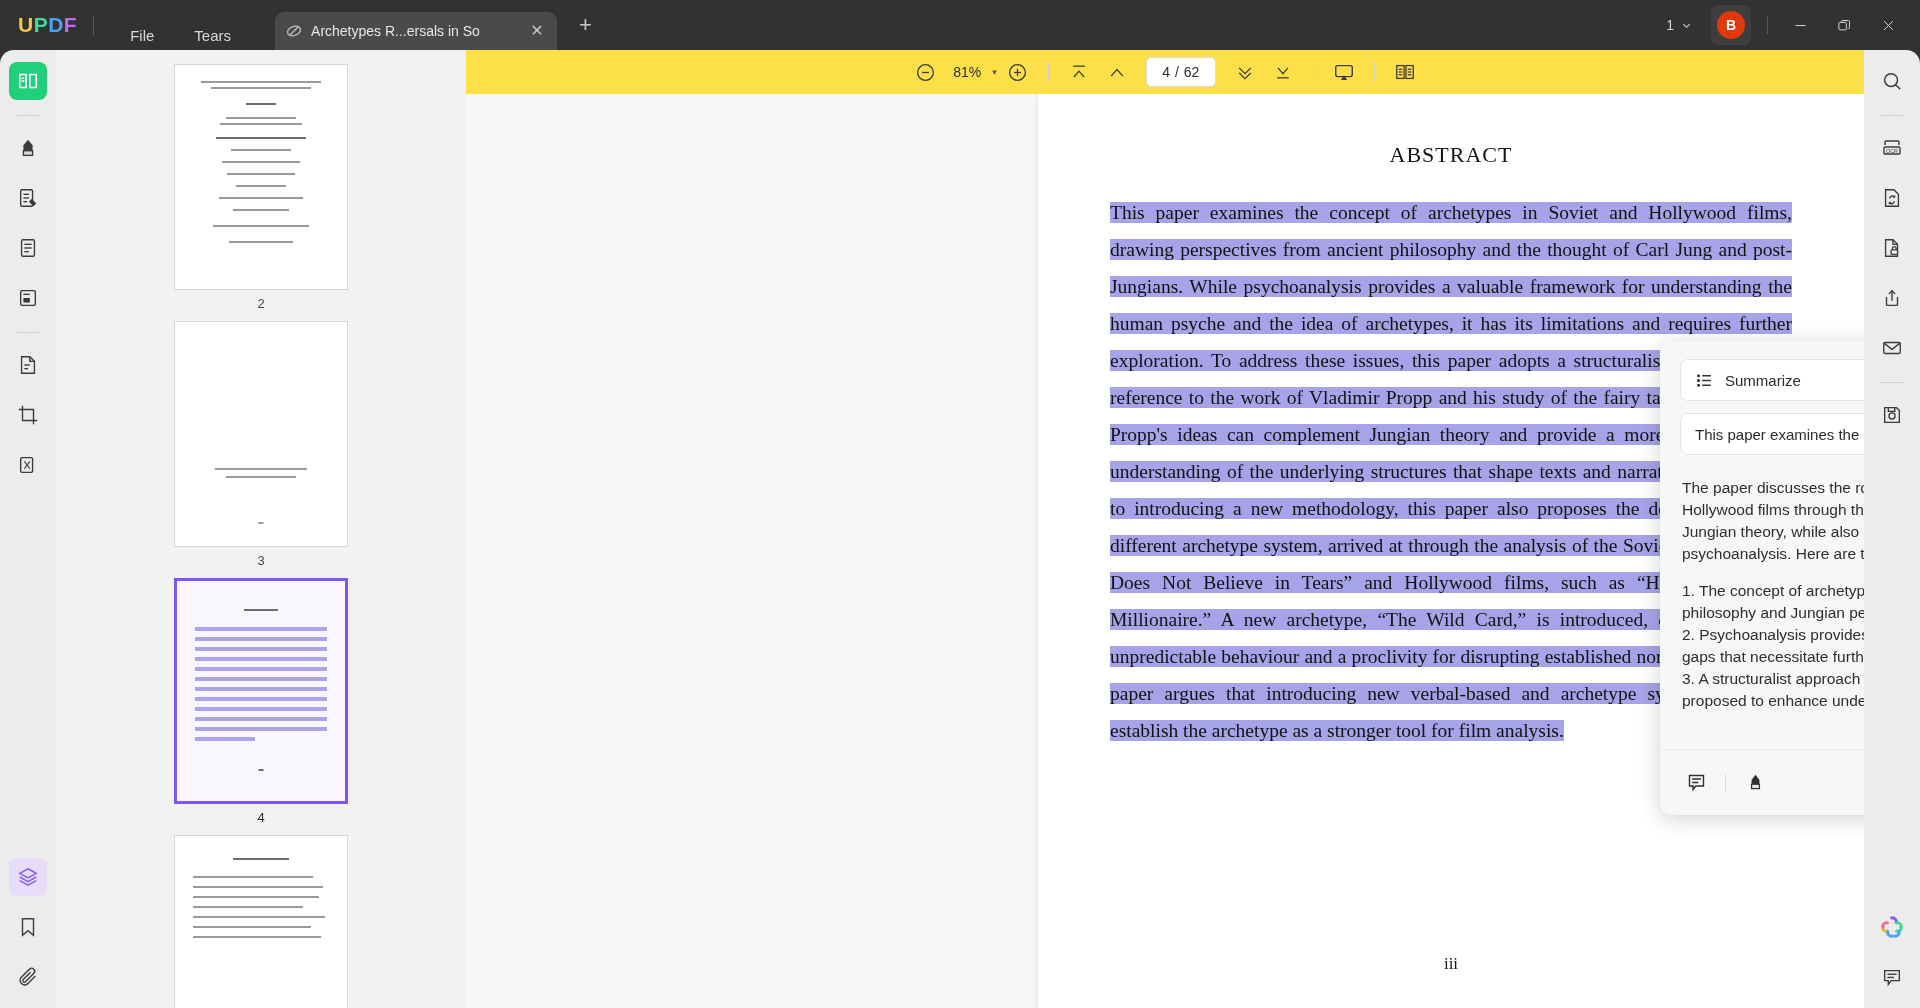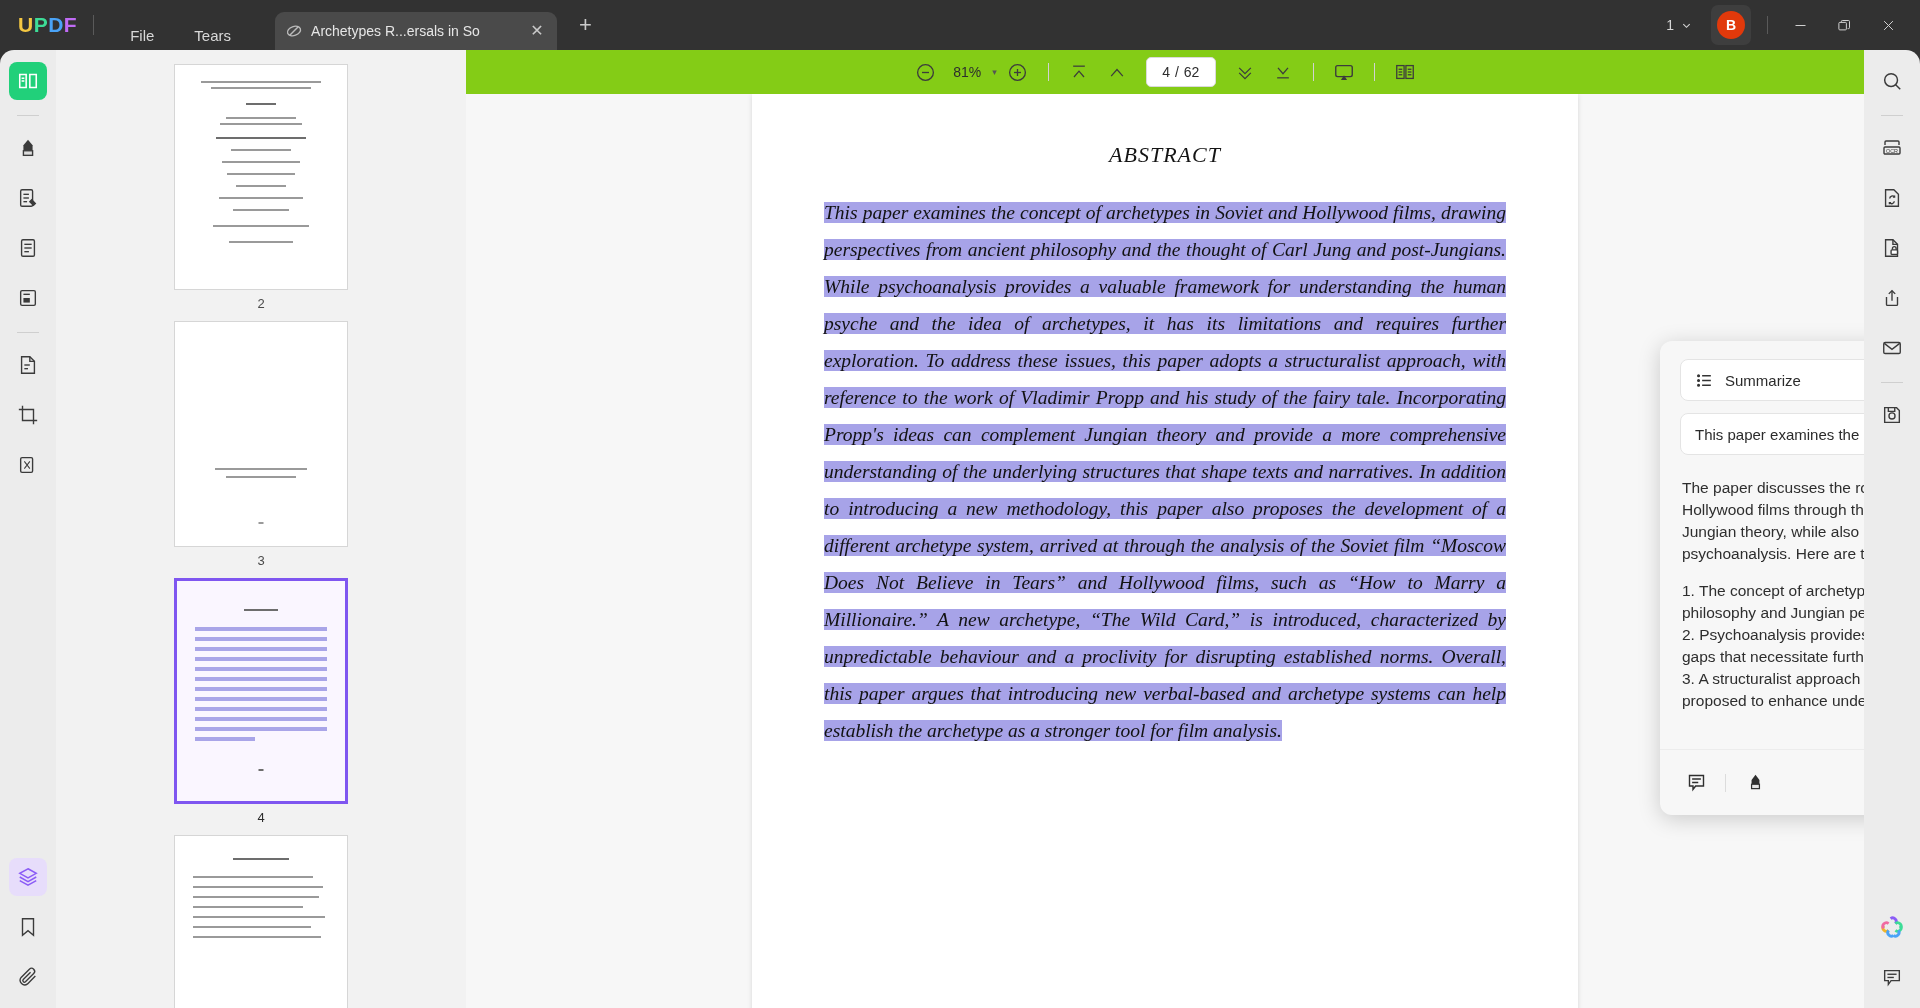--- a/index.html
+++ b/index.html
@@ -166,21 +166,21 @@
   .viewer {
     flex: 1; height: 100%;
     background: #f7f7f7;
     display: flex; flex-direction: column;
     position: relative;
   }
   .vtoolbar {
     height: 44px; width: 100%;
     display: flex; align-items: center; justify-content: center;
     gap: 4px;
-    background: #84cc16;
+    background: #fde047;
   }
   .tbtn {
     width: 34px; height: 30px;
     display: flex; align-items: center; justify-content: center;
     border-radius: 5px; cursor: pointer; color: #3c3c3c;
   }
   .zoomval {
     font-size: 14px; color: #2d2d2d; padding: 0 6px; min-width: 42px;
     text-align: center;
   }
@@ -191,23 +191,22 @@
     border-radius: 5px;
     height: 30px; min-width: 70px;
     display: flex; align-items: center; justify-content: center;
     font-size: 14px; color: #2d2d2d;
     gap: 5px; padding: 0 12px;
     margin: 0 8px;
   }
 
   .page-area {
     flex: 1; overflow: hidden;
-    display: flex; justify-content: center;
+    display: flex; justify-content: flex-end;
     padding-top: 0px;
-    font-style: italic;
   }
   .page {
     width: 826px; height: 1070px;
     background: #fff;
     box-shadow: 0 1px 5px rgba(0,0,0,.13);
     padding: 48px 72px;
     position: relative;
   }
   .abstract-h {
     text-align: center;
@@ -574,20 +573,21 @@
         </svg>
       </div>
     </div>
 
     <div class="page-area">
       <div class="page">
         <div class="abstract-h">ABSTRACT</div>
         <div class="abody">
           <span class="hl">This paper examines the concept of archetypes in Soviet and Hollywood films, drawing perspectives from ancient philosophy and the thought of Carl Jung and post-Jungians. While psychoanalysis provides a valuable framework for understanding the human psyche and the idea of archetypes, it has its limitations and requires further exploration. To address these issues, this paper adopts a structuralist approach, with reference to the work of Vladimir Propp and his study of the fairy tale. Incorporating Propp's ideas can complement Jungian theory and provide a more comprehensive understanding of the underlying structures that shape texts and narratives. In addition to introducing a new methodology, this paper also proposes the development of a different archetype system, arrived at through the analysis of the Soviet film “Moscow Does Not Believe in Tears” and Hollywood films, such as “How to Marry a Millionaire.” A new archetype, “The Wild Card,” is introduced, characterized by unpredictable behaviour and a proclivity for disrupting established norms. Overall, this paper argues that introducing new verbal-based and archetype systems can help establish the archetype as a stronger tool for film analysis.</span>
         </div>
+        <div class="folio">iii</div>
       </div>
     </div>
 
     <div class="ai-panel">
       <div class="ai-top">
         <div class="ai-select">
           <svg width="19" height="19" viewBox="0 0 24 24" fill="none" stroke="#333" stroke-width="1.7">
             <line x1="9" y1="6" x2="20" y2="6"></line>
               <line x1="9" y1="12" x2="20" y2="12"></line>
               <line x1="9" y1="18" x2="20" y2="18"></line>

